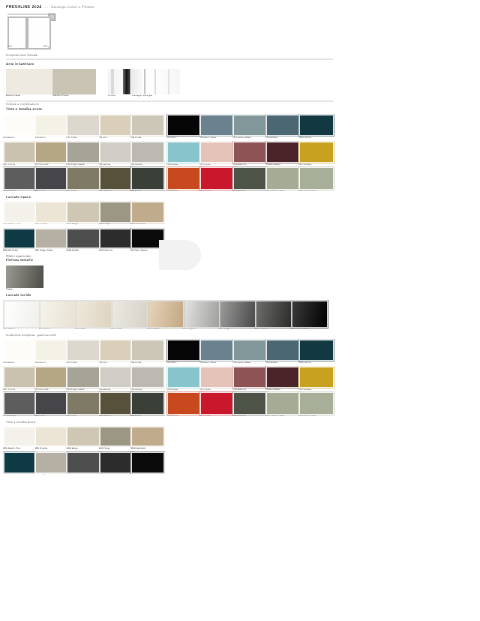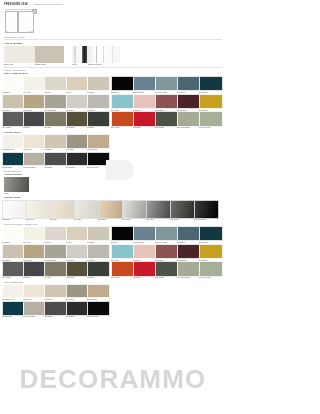--- a/index.html
+++ b/index.html
@@ -551,15 +551,14 @@
           <div class="pal-chip" style="height: 12.5px; background: rgb(44, 44, 44); border: 0.3px solid rgba(255, 255, 255, 0.85);"></div>
           <div class="pal-name">M09 Carbone</div>
         </div>
         <div class="pal-cell">
           <div class="pal-chip" style="height: 12.5px; background: rgb(10, 10, 10); border: 0.3px solid rgba(255, 255, 255, 0.85);"></div>
           <div class="pal-name">M10 Nero Opaco</div>
         </div>
       </div>
   </div>
 
-  <div class="watermark">DECORAMMO</div>
 
 </div>
 
 </body></html>

